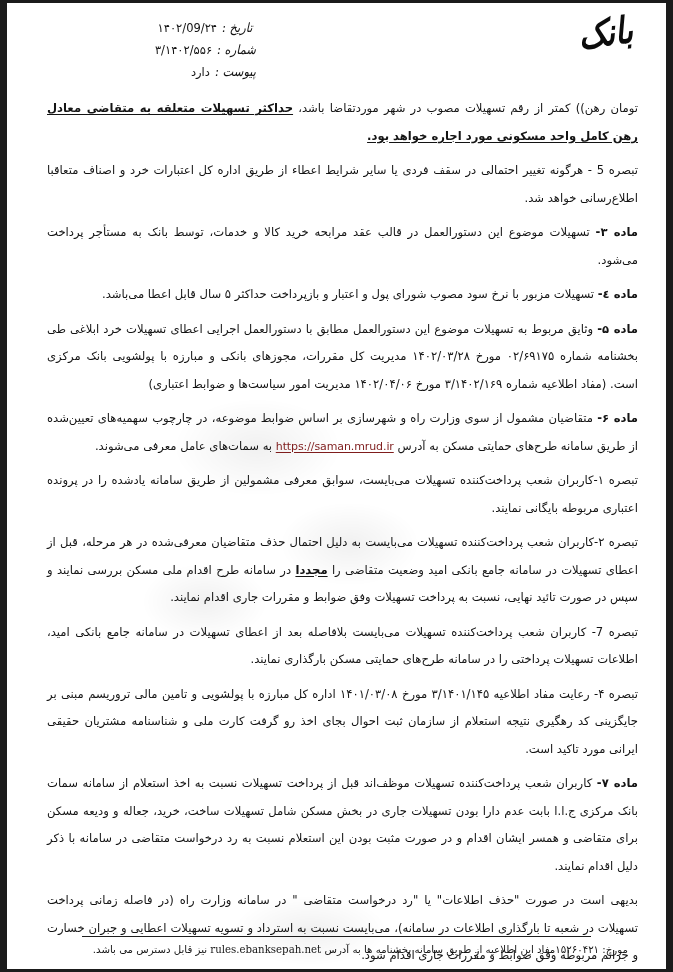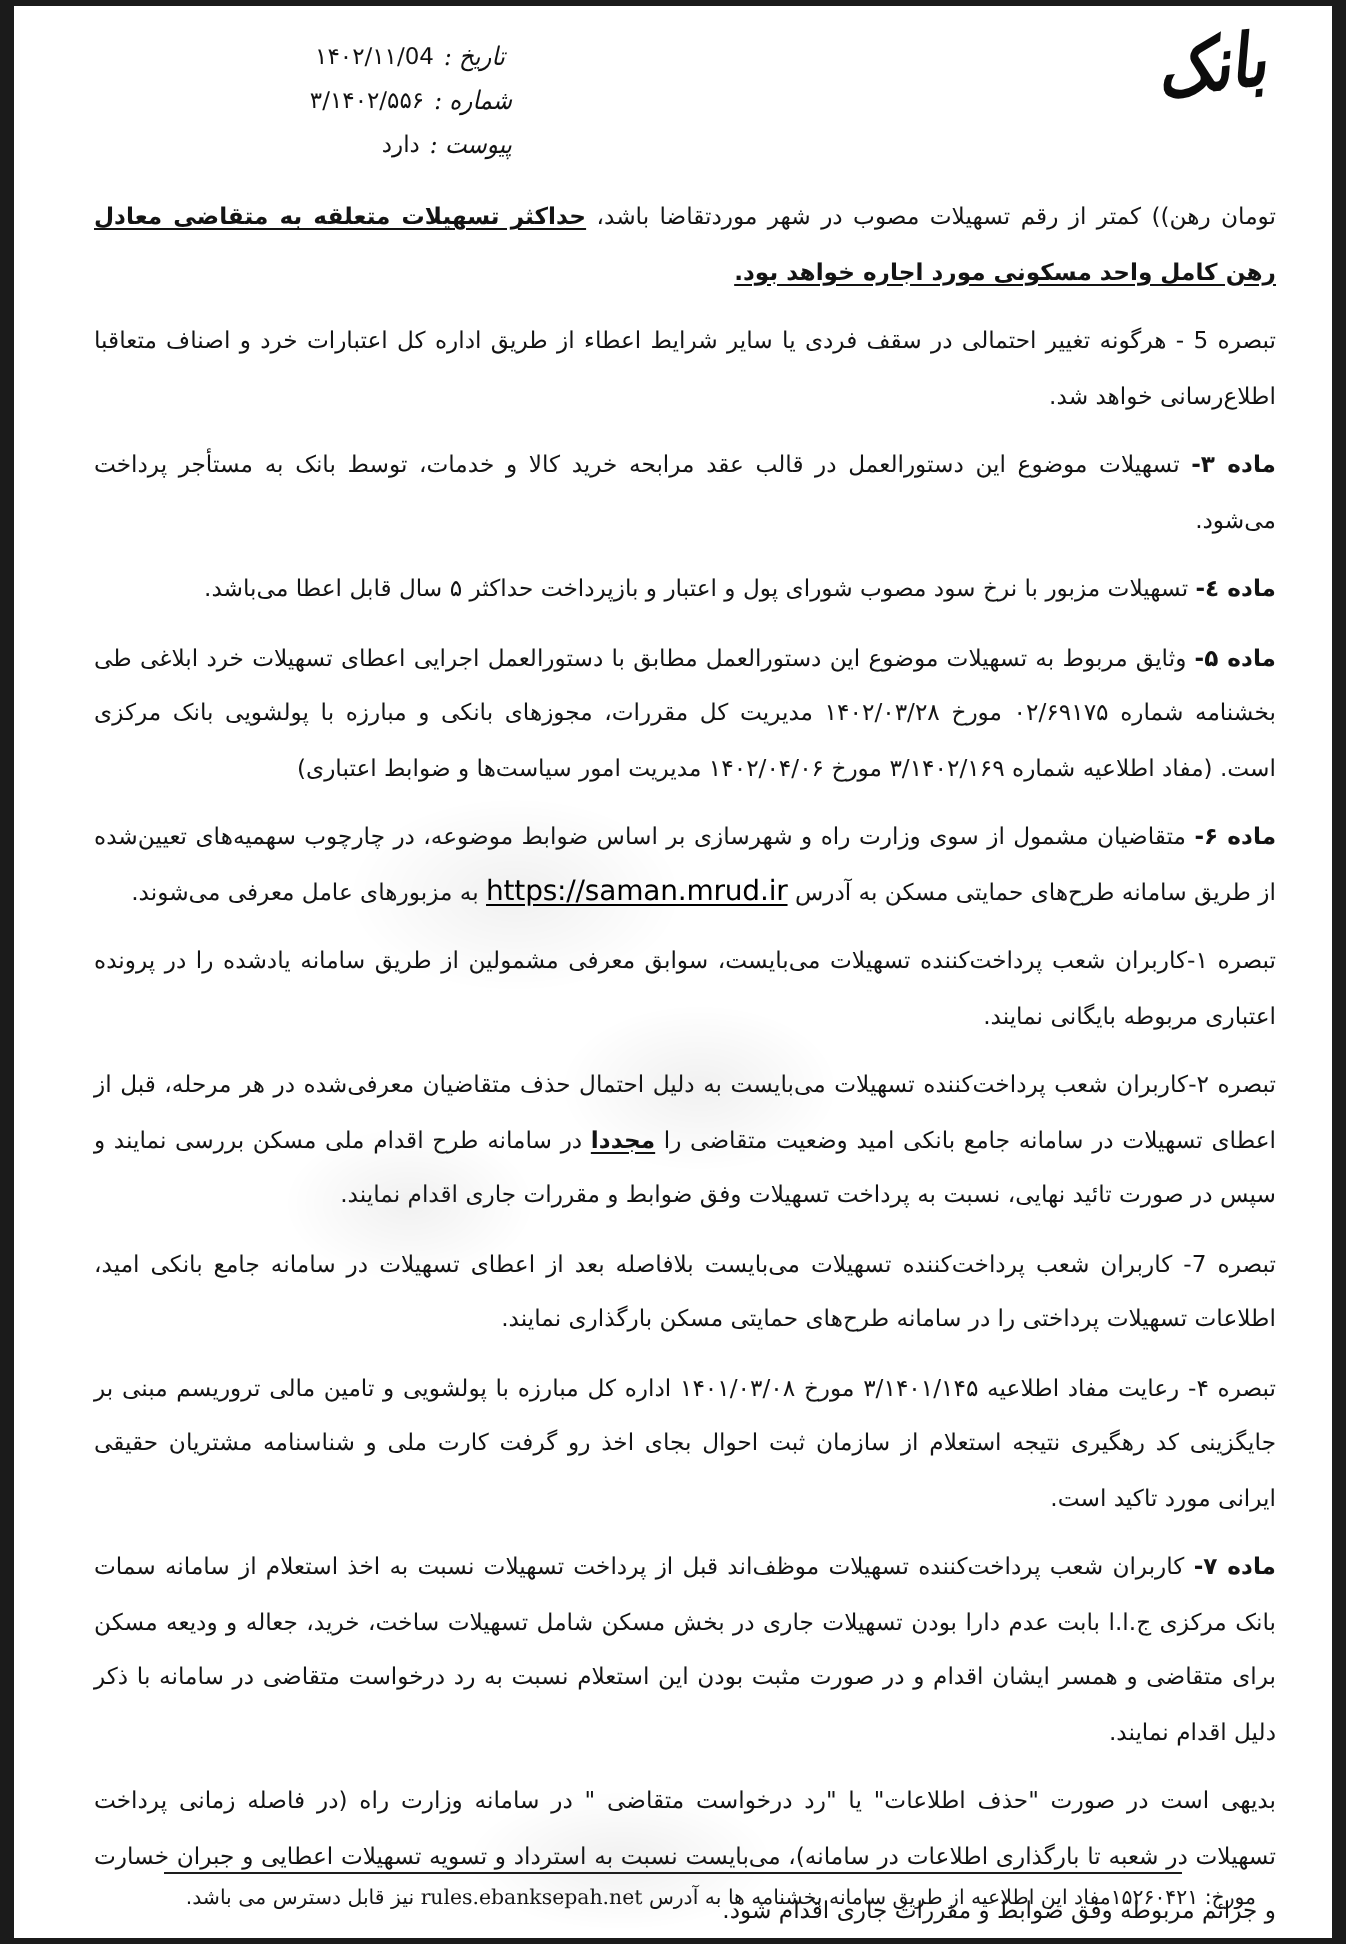--- a/index.html
+++ b/index.html
@@ -128,24 +128,24 @@
     font-weight: 700;
     letter-spacing: .3px;
   }
   .emph-under {
     font-weight: 700;
     text-decoration: underline;
     text-underline-offset: 2px;
     letter-spacing: -.1px;
   }
   .link {
-    color: #000000;
+    color: #7f1d1d;
     text-decoration: underline;
     text-underline-offset: 1.5px;
-    font-size: 14px;
+    font-size: 11px;
     direction: ltr;
     unicode-bidi: embed;
     letter-spacing: -.1px;
   }
 
   
   .footer {
     position: absolute;
     left: 0;
     right: 0;
@@ -193,21 +193,21 @@
 
     <div class="content">
 
       <div class="letterhead">
 
         <div class="logo">بانک</div>
 
         <div class="meta">
           <div class="meta-row">
             <span class="meta-label">تاریخ :</span>
-            <span class="meta-value">۱۴۰۲/۱۱/04</span>
+            <span class="meta-value">۱۴۰۲/09/۲۴</span>
           </div>
           <div class="meta-row">
             <span class="meta-label">شماره :</span>
             <span class="meta-value">۳/۱۴۰۲/۵۵۶</span>
           </div>
           <div class="meta-row">
             <span class="meta-label">پیوست :</span>
             <span class="meta-value">دارد</span>
           </div>
         </div>
@@ -219,21 +219,21 @@
           <span class="emph-under">حداکثر تسهیلات متعلقه به متقاضی معادل رهن کامل واحد مسکونی مورد اجاره خواهد بود.</span></p>
 
         <p class="para">تبصره 5 - هرگونه تغییر احتمالی در سقف فردی یا سایر شرایط اعطاء از طریق اداره کل اعتبارات خرد و اصناف متعاقبا اطلاع‌رسانی خواهد شد.</p>
 
         <p class="para tight"><span class="art">ماده ۳-</span><span> تسهیلات موضوع این دستورالعمل در قالب عقد مرابحه خرید کالا و خدمات، توسط بانک به مستأجر پرداخت می‌شود.</span></p>
 
         <p class="para"><span class="art">ماده ٤-</span><span> تسهیلات مزبور با نرخ سود مصوب شورای پول و اعتبار و بازپرداخت حداکثر ۵ سال قابل اعطا می‌باشد.</span></p>
 
         <p class="para tight"><span class="art">ماده ۵-</span><span> وثایق مربوط به تسهیلات موضوع این دستورالعمل مطابق با دستورالعمل اجرایی اعطای تسهیلات خرد ابلاغی طی بخشنامه شماره ۰۲/۶۹۱۷۵ مورخ ۱۴۰۲/۰۳/۲۸ مدیریت کل مقررات، مجوزهای بانکی و مبارزه با پولشویی بانک مرکزی است. (مفاد اطلاعیه شماره ۳/۱۴۰۲/۱۶۹ مورخ ۱۴۰۲/۰۴/۰۶ مدیریت امور سیاست‌ها و ضوابط اعتباری)</span></p>
 
-        <p class="para"><span class="art">ماده ۶-</span><span> متقاضیان مشمول از سوی وزارت راه و شهرسازی بر اساس ضوابط موضوعه، در چارچوب سهمیه‌های تعیین‌شده از طریق سامانه طرح‌های حمایتی مسکن به آدرس </span><a class="link" href="#">https://saman.mrud.ir</a><span> به مزبور‌های عامل معرفی می‌شوند.</span></p>
+        <p class="para"><span class="art">ماده ۶-</span><span> متقاضیان مشمول از سوی وزارت راه و شهرسازی بر اساس ضوابط موضوعه، در چارچوب سهمیه‌های تعیین‌شده از طریق سامانه طرح‌های حمایتی مسکن به آدرس </span><a class="link" href="#">https://saman.mrud.ir</a><span> به سمات‌های عامل معرفی می‌شوند.</span></p>
 
         <p class="para">تبصره ۱-کاربران شعب پرداخت‌کننده تسهیلات می‌بایست، سوابق معرفی مشمولین از طریق سامانه یادشده را در پرونده اعتباری مربوطه بایگانی نمایند.</p>
 
         <p class="para"><span>تبصره ۲-کاربران شعب پرداخت‌کننده تسهیلات می‌بایست به دلیل احتمال حذف متقاضیان معرفی‌شده در هر مرحله، قبل از اعطای تسهیلات در سامانه جامع بانکی امید وضعیت متقاضی را </span><span class="emph-under">مجددا</span><span> در سامانه طرح اقدام ملی مسکن بررسی نمایند و سپس در صورت تائید نهایی، نسبت به پرداخت تسهیلات وفق ضوابط و مقررات جاری اقدام نمایند.</span></p>
 
         <p class="para">تبصره 7- کاربران شعب پرداخت‌کننده تسهیلات می‌بایست بلافاصله بعد از اعطای تسهیلات در سامانه جامع بانکی امید، اطلاعات تسهیلات پرداختی را در سامانه طرح‌های حمایتی مسکن بارگذاری نمایند.</p>
 
         <p class="para">تبصره ۴- رعایت مفاد اطلاعیه ۳/۱۴۰۱/۱۴۵ مورخ ۱۴۰۱/۰۳/۰۸ اداره کل مبارزه با پولشویی و تامین مالی تروریسم مبنی بر جایگزینی کد رهگیری نتیجه استعلام از سازمان ثبت احوال بجای اخذ رو گرفت کارت ملی و شناسنامه مشتریان حقیقی ایرانی مورد تاکید است.</p>
 
         <p class="para"><span class="art">ماده ۷-</span><span> کاربران شعب پرداخت‌کننده تسهیلات موظف‌اند قبل از پرداخت تسهیلات نسبت به اخذ استعلام از سامانه سمات بانک مرکزی ج.ا.ا بابت عدم دارا بودن تسهیلات جاری در بخش مسکن شامل تسهیلات ساخت، خرید، جعاله و ودیعه مسکن برای متقاضی و همسر ایشان اقدام و در صورت مثبت بودن این استعلام نسبت به رد درخواست متقاضی در سامانه با ذکر دلیل اقدام نمایند.</span></p>

